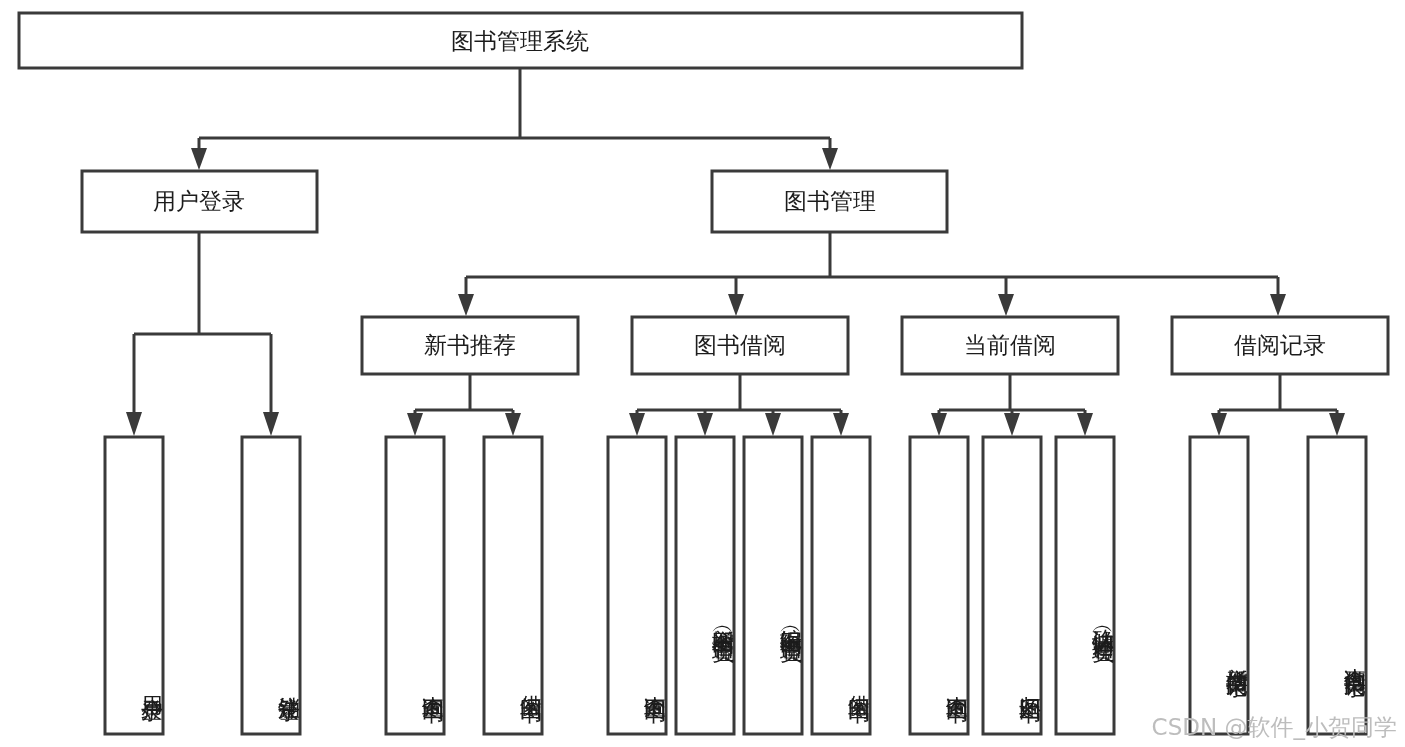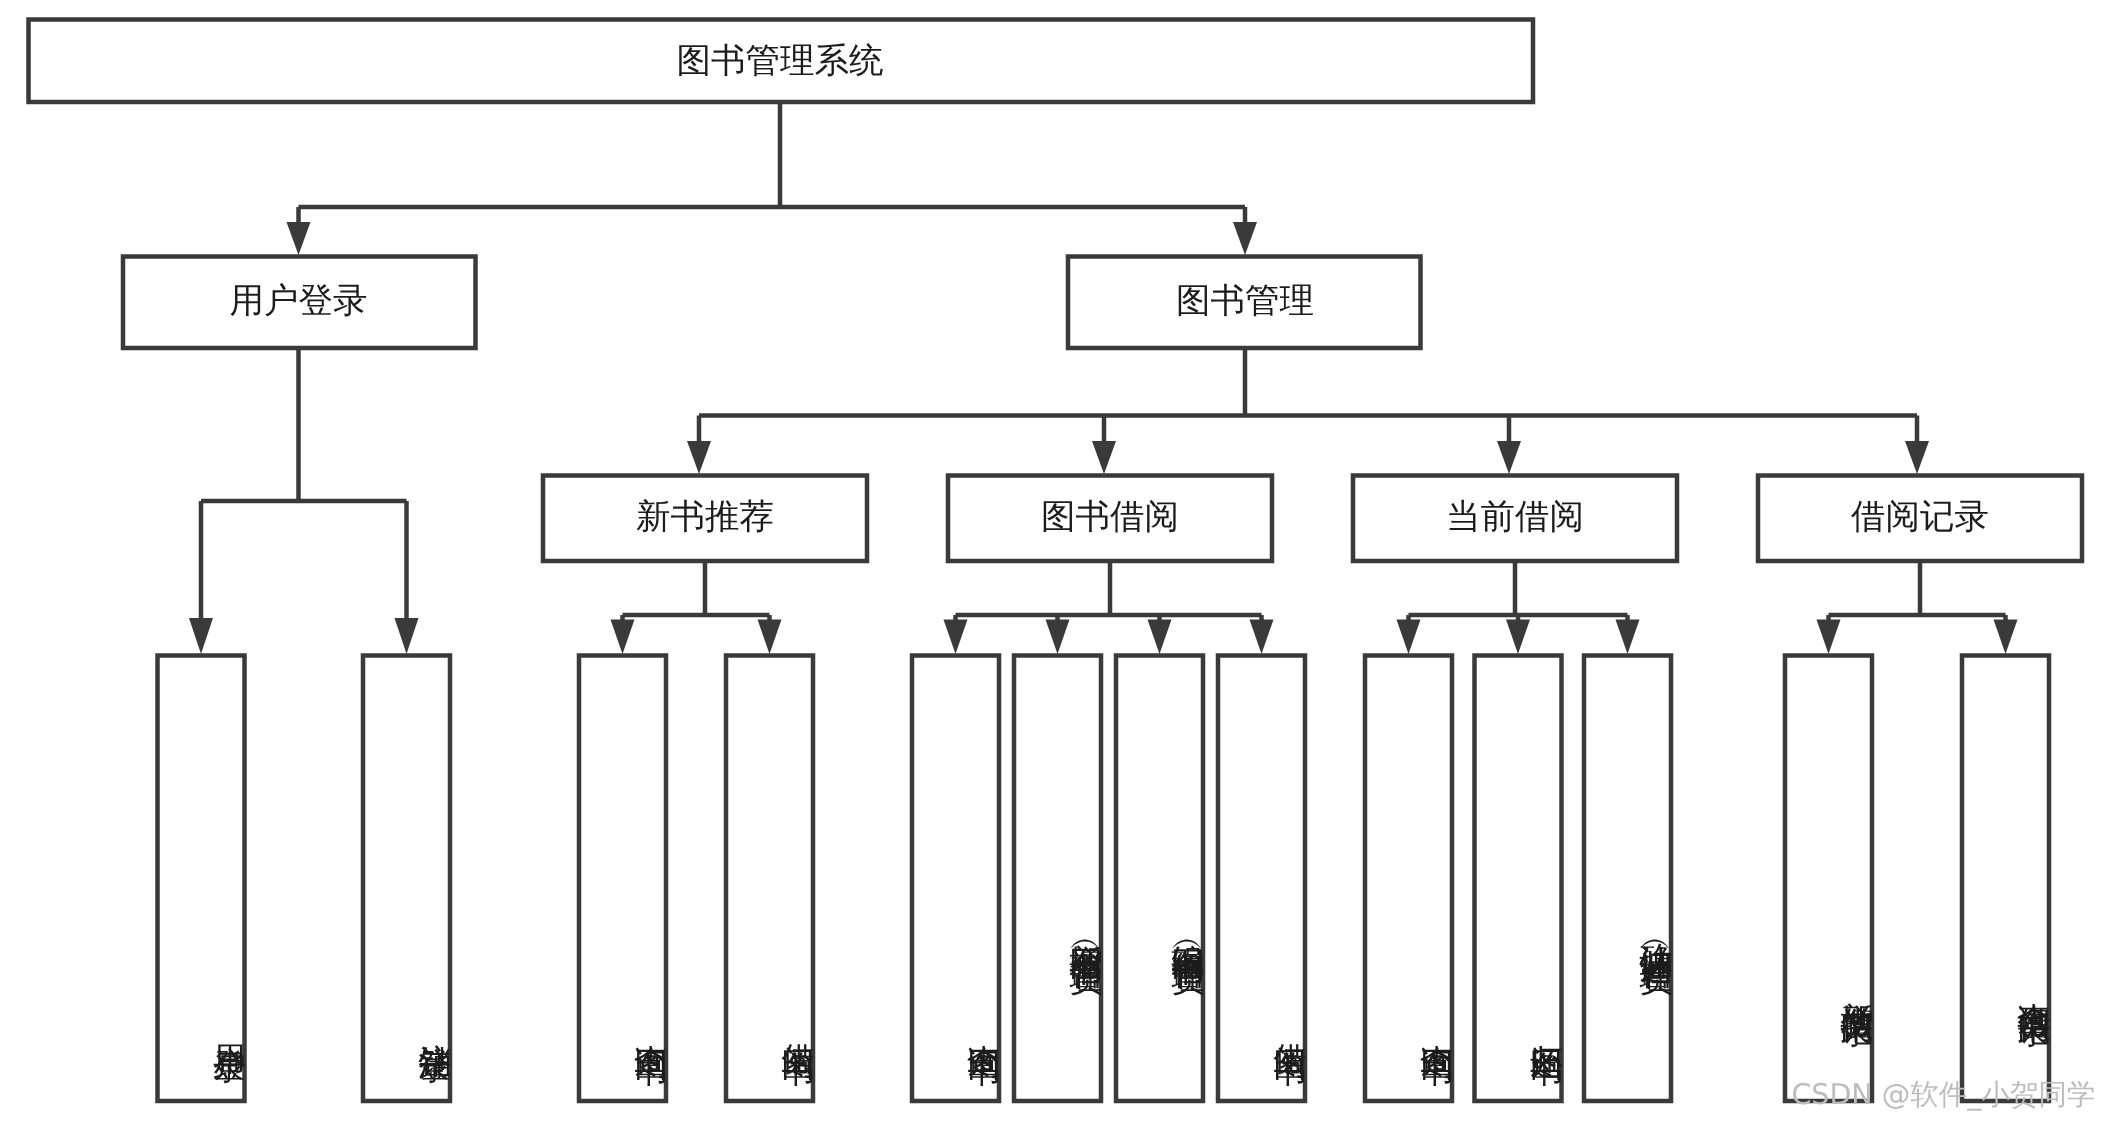--- a/index.html
+++ b/index.html
@@ -53,21 +53,21 @@
     line-height: 1;
     white-space: nowrap;
     text-align: center;
     pointer-events: none;
   }
   .watermark {
     position: absolute;
     right: 8px;
     bottom: 4px;
     font-family: "DejaVu Sans", "Liberation Sans", sans-serif;
-    font-size: 19px;
+    font-size: 23px;
     color: #bdbdbd;
     white-space: nowrap;
   }
 </style>
 </head>
 <body>
 
 <svg id="canvas" viewBox="0 0 1405 747" xmlns="http://www.w3.org/2000/svg">
 
   <defs>

